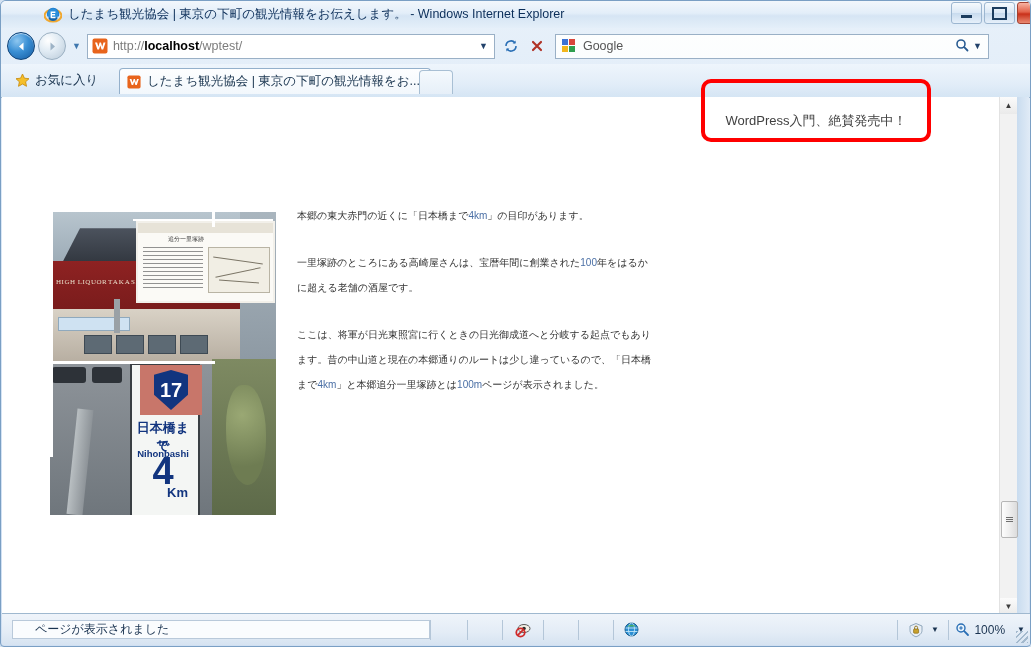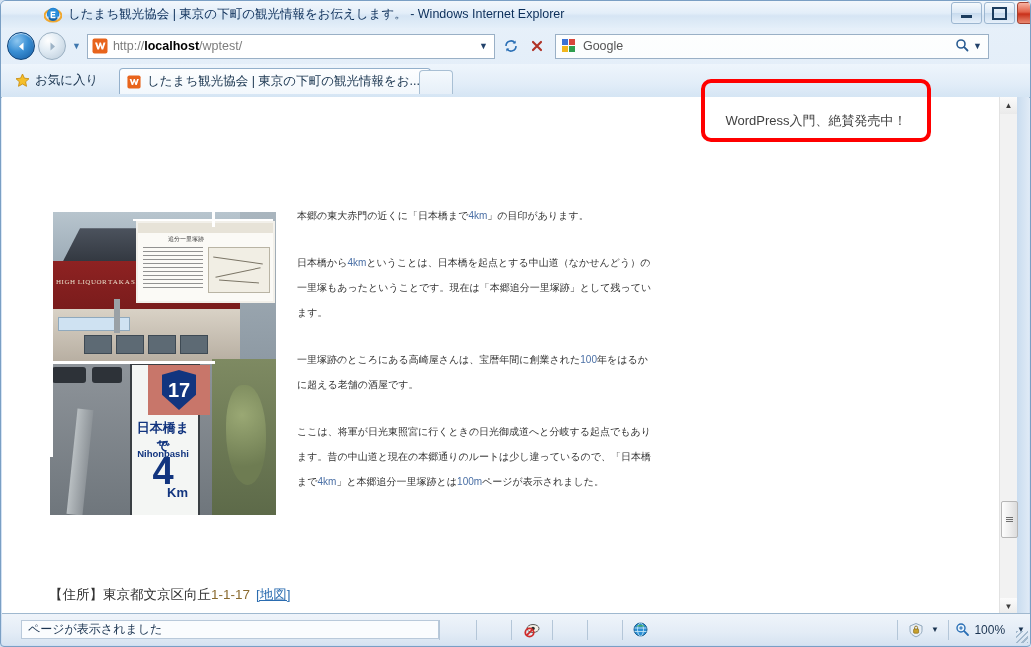--- a/index.html
+++ b/index.html
@@ -216,21 +216,21 @@
   .ph-frame { position:absolute; left:0; top:0; width:226px; height:306px;
               border: 0; pointer-events:none;}
   .ph-frame .f1 { position:absolute; left:0px; top:0px; width:226px; height:3px; background:#fff;}
   .ph-frame .f2 { position:absolute; left:0px; top:0px; width:3px; height:248px; background:#fff;}
   .ph-frame .f3 { position:absolute; left:0px; top:152px; width:165px; height:3px; background:#fff;}
   .ph-frame .f4 { position:absolute; left:162px; top:0px; width:3px; height:18px; background:#fff;}
   .ph-frame .f5 { position:absolute; left:83px; top:10px; width:140px; height:2px; background:#fff;}
   
   .ph-sign { position:absolute; left:80px; top:154px; width:66px; height:152px;
              background:#f4f6f4; border:2px solid #3a3f44; }
-  .ph-sign-top { position:absolute; left:16px; top:0; width:62px; height:50px;
+  .ph-sign-top { position:absolute; left:8px; top:0; width:62px; height:50px;
              background:#c8766a;}
   .ph-shield { position:absolute; left:14px; top:5px; width:34px; height:40px;
              background:#12357f;
              clip-path: polygon(50% 0%, 100% 12%, 100% 62%, 50% 100%, 0% 62%, 0% 12%);
              color:#fff; font-size:20px; font-weight:bold;
              display:flex; align-items:center; justify-content:center;
              font-family:"Liberation Sans", sans-serif;}
   .ph-sign-jp { position:absolute; left:0; top:54px; width:62px; text-align:center;
              color:#12357f; font-size:13px; font-weight:bold;}
   .ph-sign-en { position:absolute; left:0; top:72px; width:62px; text-align:center;
@@ -310,21 +310,21 @@
 
   
   #statusbar {
     position:absolute; left:1px; bottom:1px; width:1029px; height:31px;
     background: linear-gradient(to bottom,#eff4fa 0%, #e3ecf6 60%, #d6e3f1 100%);
     border-top: 1px solid #9fb8cf;
     display:flex; align-items:center;
     font-size: 12px; color: #1a3350;
   }
   #status-text {
-    width: 418px; height: 19px; margin-left: 19px; padding-left:6px;
+    width: 418px; height: 19px; margin-left: 10px; padding-left:22px;
     display:flex; align-items:center;
     background:#fafcfe; border:1px solid #b9c9da;
     box-sizing:border-box;
   }
   .sb-sep { width:1px; height:20px; background:#b4c6d8; margin: 0 0px;}
   .sb-cell { display:flex; align-items:center; justify-content:center; height:20px;}
   #zone-cell { display:flex; align-items:center; gap:6px; padding: 0 10px;}
   #zoom-cell { display:flex; align-items:center; gap:4px; padding: 0 6px;}
   .caret { font-size:8px; color:#1a3350; }
   #resize-grip {
@@ -487,28 +487,24 @@
           <span class="f1"></span>
             <span class="f2"></span>
             <span class="f3"></span>
           <span class="f4"></span>
             <span class="f5"></span>
         </div>
       </div>
 
       <div id="article">
           <p><span>本郷の東大赤門の近くに「日本橋まで</span><span class="num">4km</span><span>」の目印があります。</span></p>
-          <p><span>日本橋から</span><span class="num">4km</span><span>ということは、日本橋を起点とする中山道（なかせんどう）の一里塚もあったということです。現在は「本郷追分一里塚跡」として残っています。</span></p>
           <p><span>一里塚跡のところにある高崎屋さんは、宝暦年間に創業された</span><span class="num">100</span><span>年をはるかに超える老舗の酒屋です。</span></p>
           <p><span>ここは、将軍が日光東照宮に行くときの日光御成道へと分岐する起点でもあります。昔の中山道と現在の本郷通りのルートは少し違っているので、「日本橋まで</span><span class="num">4km</span><span>」と本郷追分一里塚跡とは</span><span class="num">100m</span><span>ページが表示されました。</span></p>
         </div>
 
-      <div id="addr-line">
-        <span>【住所】東京都文京区向丘</span><span class="num">1-1-17</span><a href="#">[地図]</a>
-      </div>
 
     </div>
   </div>
 
   <div id="annotation-inner"></div>
   <div id="annotation-text">WordPress入門、絶賛発売中！</div>
   <div id="annotation"></div>
 
   <div id="rightgutter"></div>
   <div id="scrollbar">

